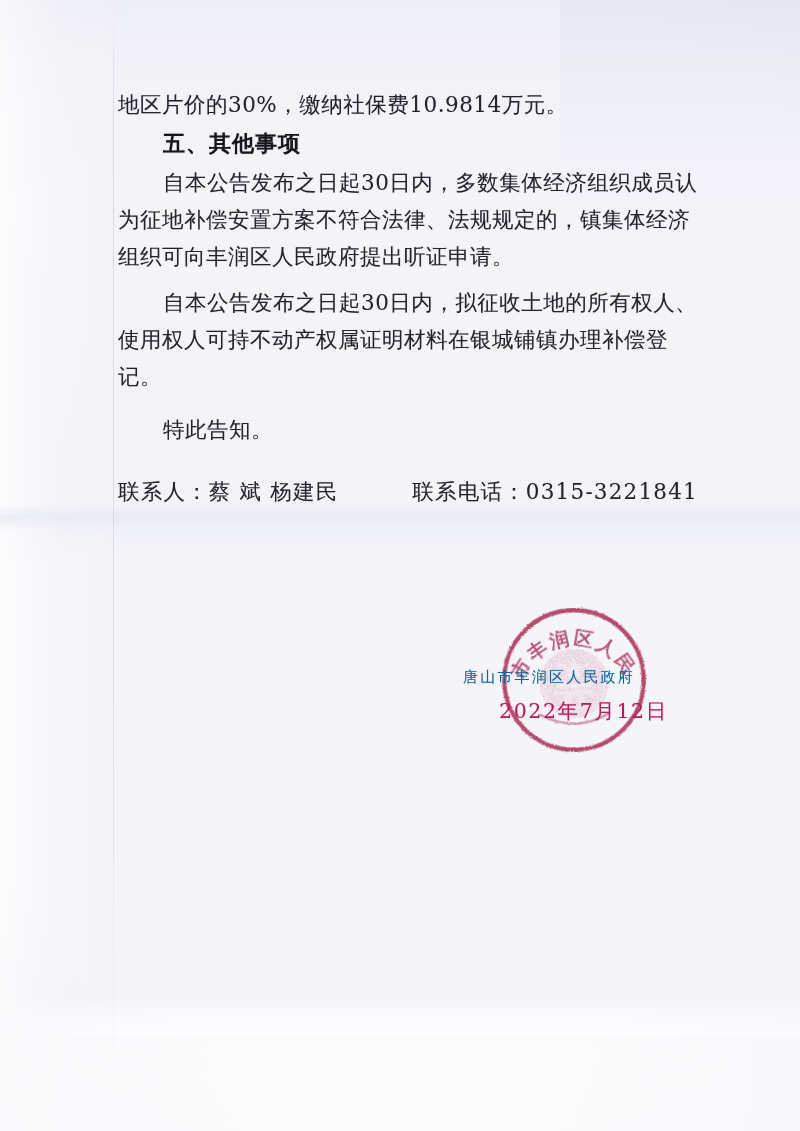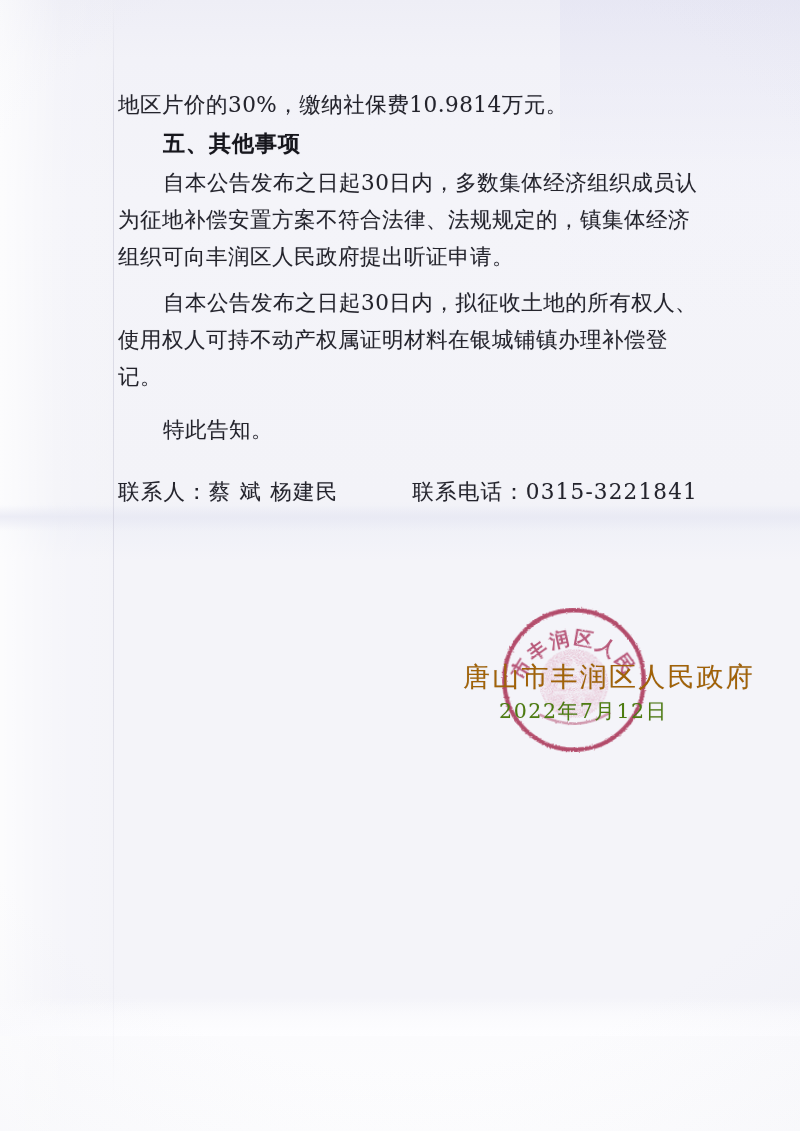--- a/index.html
+++ b/index.html
@@ -135,29 +135,29 @@
 
   
   .sign-block {
     position: absolute;
     left: 463px;
     top: 660px;
     text-align: left;
     z-index: 4;
   }
   .sign-org {
-    color: #a16207;
-    font-size: 27px;
+    color: #0369a1;
+    font-size: 15px;
     line-height: 34px;
     letter-spacing: 2.2px;
     white-space: nowrap;
     text-shadow: 0 0 1px rgba(60,60,80,0.22);
   }
   .sign-date {
-    color: #4d7c0f;
+    color: #be185d;
     font-size: 20.5px;
     line-height: 34px;
     letter-spacing: 1.6px;
     white-space: nowrap;
     padding-left: 36px;
     text-shadow: 0 0 1px rgba(60,60,80,0.22);
   }
 
   
   .seal {

